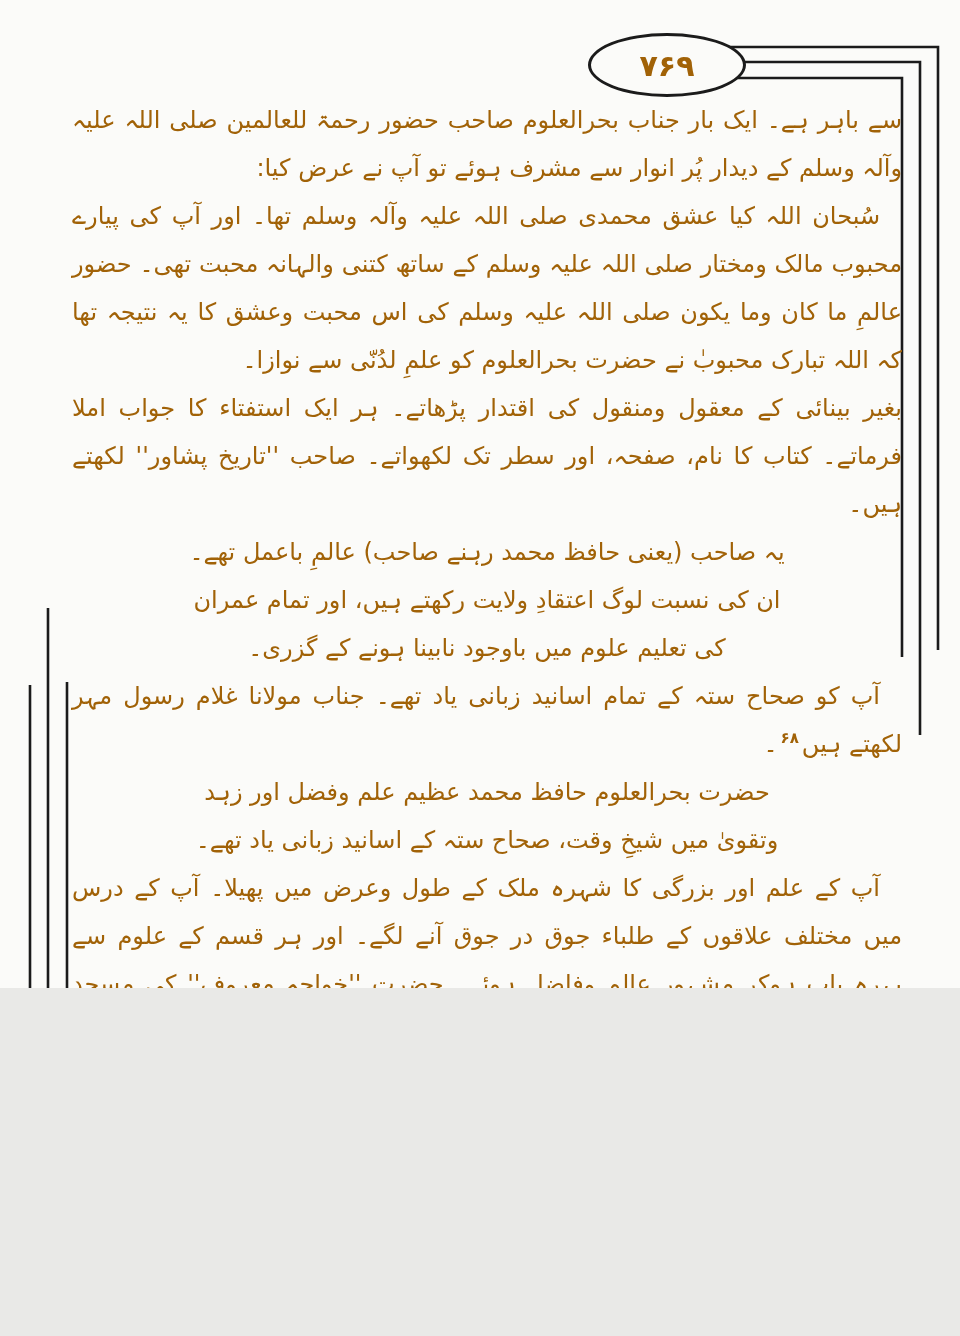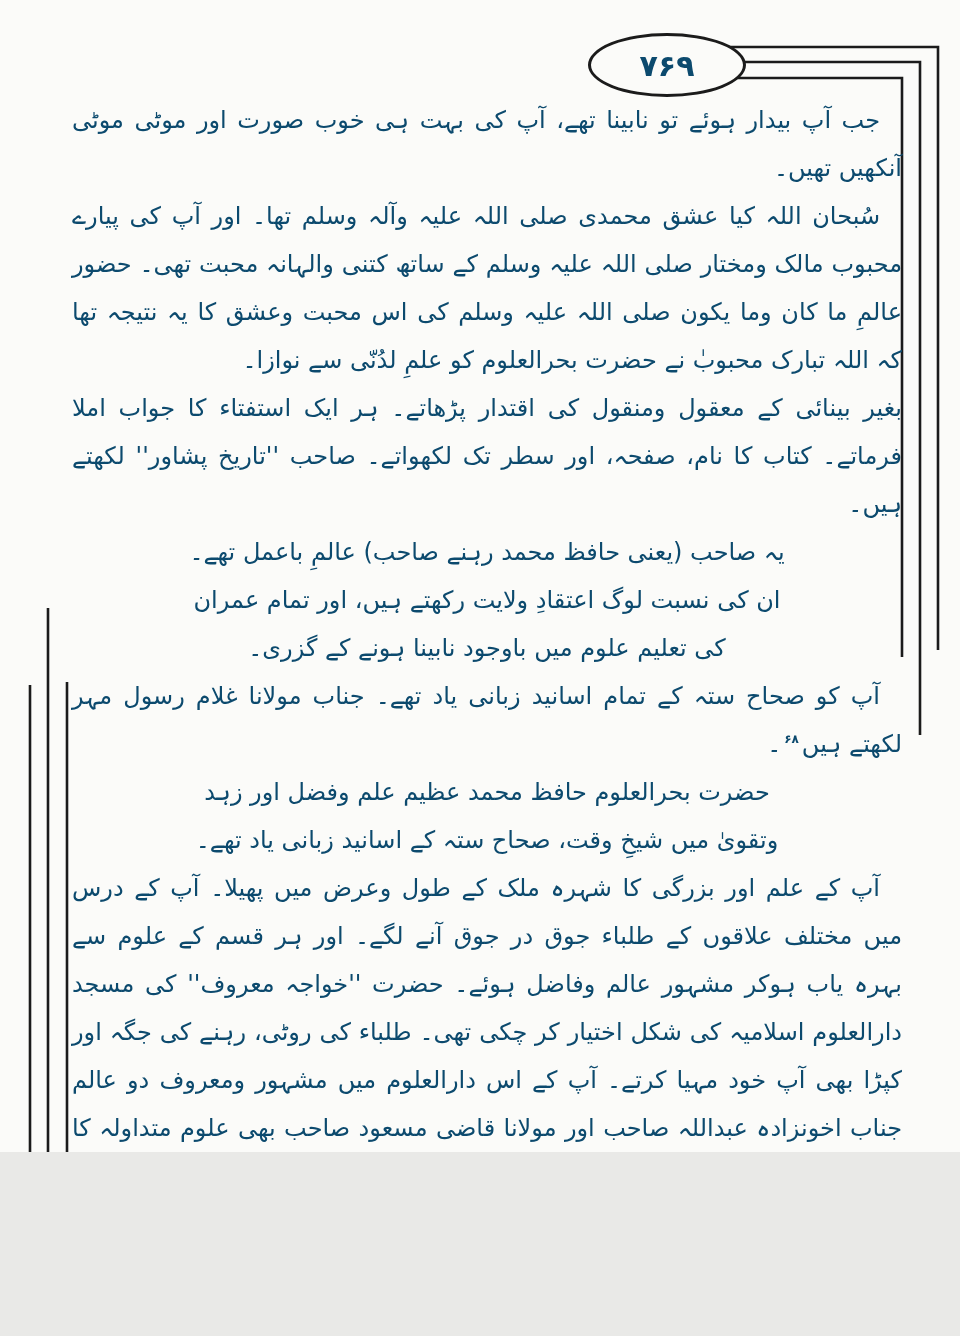--- a/index.html
+++ b/index.html
@@ -3,24 +3,24 @@
 <meta charset="utf-8">
 <style>
   html,body{margin:0;padding:0;}
   body{
     width:960px;height:1336px;
     background:#e9e9e7;
     font-family:"DejaVu Sans",sans-serif;
   }
   .page{
     position:relative;
-    width:960px;height:1152px;
+    width:960px;height:988px;
     background:#fbfbf9;
     overflow:hidden;
-    color:#0c4a6e;
+    color:#a16207;
   }
   .frame{
     position:absolute;left:0;top:0;z-index:1;
   }
   .badge{
     position:absolute;z-index:3;
     border:3px solid #1b1b1b;
     border-radius:50%;
     background:#fbfbf9;
     display:flex;align-items:center;justify-content:center;
@@ -50,21 +50,21 @@
     text-indent:22px;
   }
   .para.flush{text-indent:0;}
   .quote{
     text-align:center;
     text-align-last:center;
     padding:0 105px;
     text-indent:0;
   }
   sup.fnote{
-    font-size:12px;
+    font-size:15px;
     line-height:0;
     vertical-align:super;
     padding:0 3px;
     font-weight:bold;
   }
 </style>
 </head>
 <body>
 
 <div class="page">
@@ -84,21 +84,21 @@
 
   <div class="badge badge-top">
     <span>۷۶۹</span>
   </div>
 
   <div class="badge badge-bottom">
     <span>۳۸۸۹</span>
   </div>
 
   <div class="text-area" dir="rtl">
-    <p class="para">جب آپ بیدار ہوئے تو نابینا تھے، آپ کی بہت ہی خوب صورت اور موٹی موٹی آنکھیں تھیں۔</p>
+    <p class="para flush">سے باہر ہے۔ ایک بار جناب بحرالعلوم صاحب حضور رحمۃ للعالمین صلی اللہ علیہ وآلہ وسلم کے دیدار پُر انوار سے مشرف ہوئے تو آپ نے عرض کیا:</p>
     <p class="para">سُبحان اللہ کیا عشق محمدی صلی اللہ علیہ وآلہ وسلم تھا۔ اور آپ کی پیارے محبوب مالک ومختار صلی اللہ علیہ وسلم کے ساتھ کتنی والہانہ محبت تھی۔ حضور عالمِ ما کان وما یکون صلی اللہ علیہ وسلم کی اس محبت وعشق کا یہ نتیجہ تھا کہ اللہ تبارک محبوبٰ نے حضرت بحرالعلوم کو علمِ لدُنّی سے نوازا۔</p>
     <p class="para flush">بغیر بینائی کے معقول ومنقول کی اقتدار پڑھاتے۔ ہر ایک استفتاء کا جواب املا فرماتے۔ کتاب کا نام، صفحہ، اور سطر تک لکھواتے۔ صاحب ''تاریخ پشاور'' لکھتے ہیں۔</p>
     <p class="quote">یہ صاحب (یعنی حافظ محمد رہنے صاحب) عالمِ باعمل تھے۔ ان کی نسبت لوگ اعتقادِ ولایت رکھتے ہیں، اور تمام عمران کی تعلیم علوم میں باوجود نابینا ہونے کے گزری۔</p>
     <p class="para">
       <span>آپ کو صحاح ستہ کے تمام اسانید زبانی یاد تھے۔ جناب مولانا غلام رسول مہر لکھتے ہیں</span><sup class="fnote">۶۸</sup><span>۔</span>
     </p>
     <p class="quote">حضرت بحرالعلوم حافظ محمد عظیم علم وفضل اور زہد وتقویٰ میں شیخِ وقت، صحاح ستہ کے اسانید زبانی یاد تھے۔</p>
     <p class="para">آپ کے علم اور بزرگی کا شہرہ ملک کے طول وعرض میں پھیلا۔ آپ کے درس میں مختلف علاقوں کے طلباء جوق در جوق آنے لگے۔ اور ہر قسم کے علوم سے بہرہ یاب ہوکر مشہور عالم وفاضل ہوئے۔ حضرت ''خواجہ معروف'' کی مسجد دارالعلوم اسلامیہ کی شکل اختیار کر چکی تھی۔ طلباء کی روٹی، رہنے کی جگہ اور کپڑا بھی آپ خود مہیا کرتے۔ آپ کے اس دارالعلوم میں مشہور ومعروف دو عالم جناب اخونزادہ عبداللہ صاحب اور مولانا قاضی مسعود صاحب بھی علوم متداولہ کا درس پڑھاتے۔ آپ کے دور میں صوبہ سرحد پر سکھوں نے غلبہ اور اقتدار حاصل کیا ہوا تھا۔ سکھوں کا دور یہاں کے لوگوں کے لیے جبر واستبداد اور ظلم وتعدی کا دور تھا۔ یہ ایک ایسا دور تھا کہ جس میں ظلم کا نام انصاف، جبر وستم کا نام رحم وکرم، اور تباہی وبربادی کا نام آباد کاری</p>
   </div>
 

